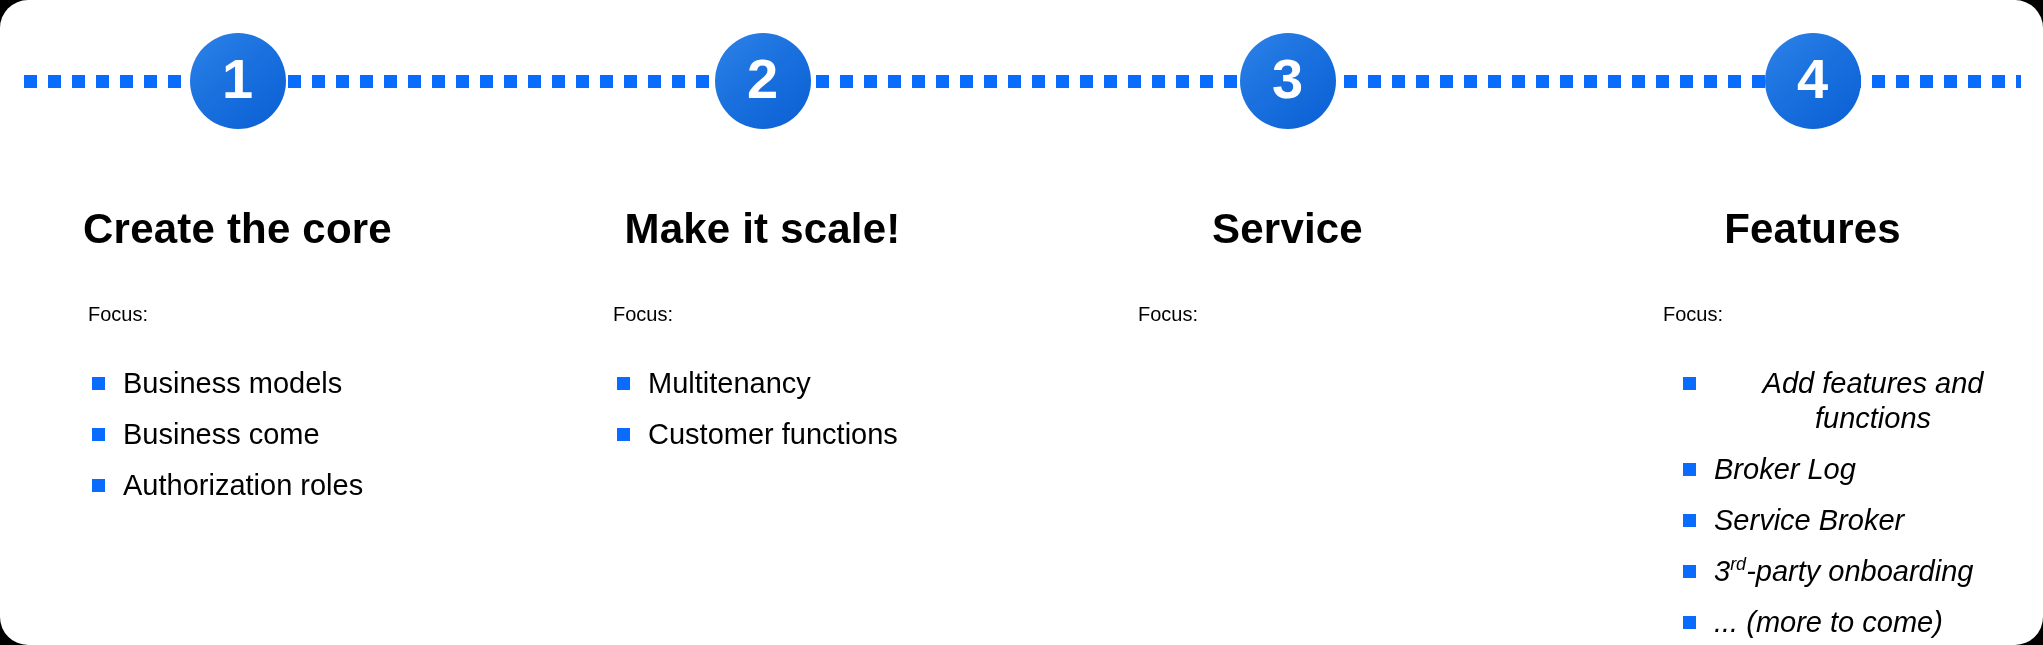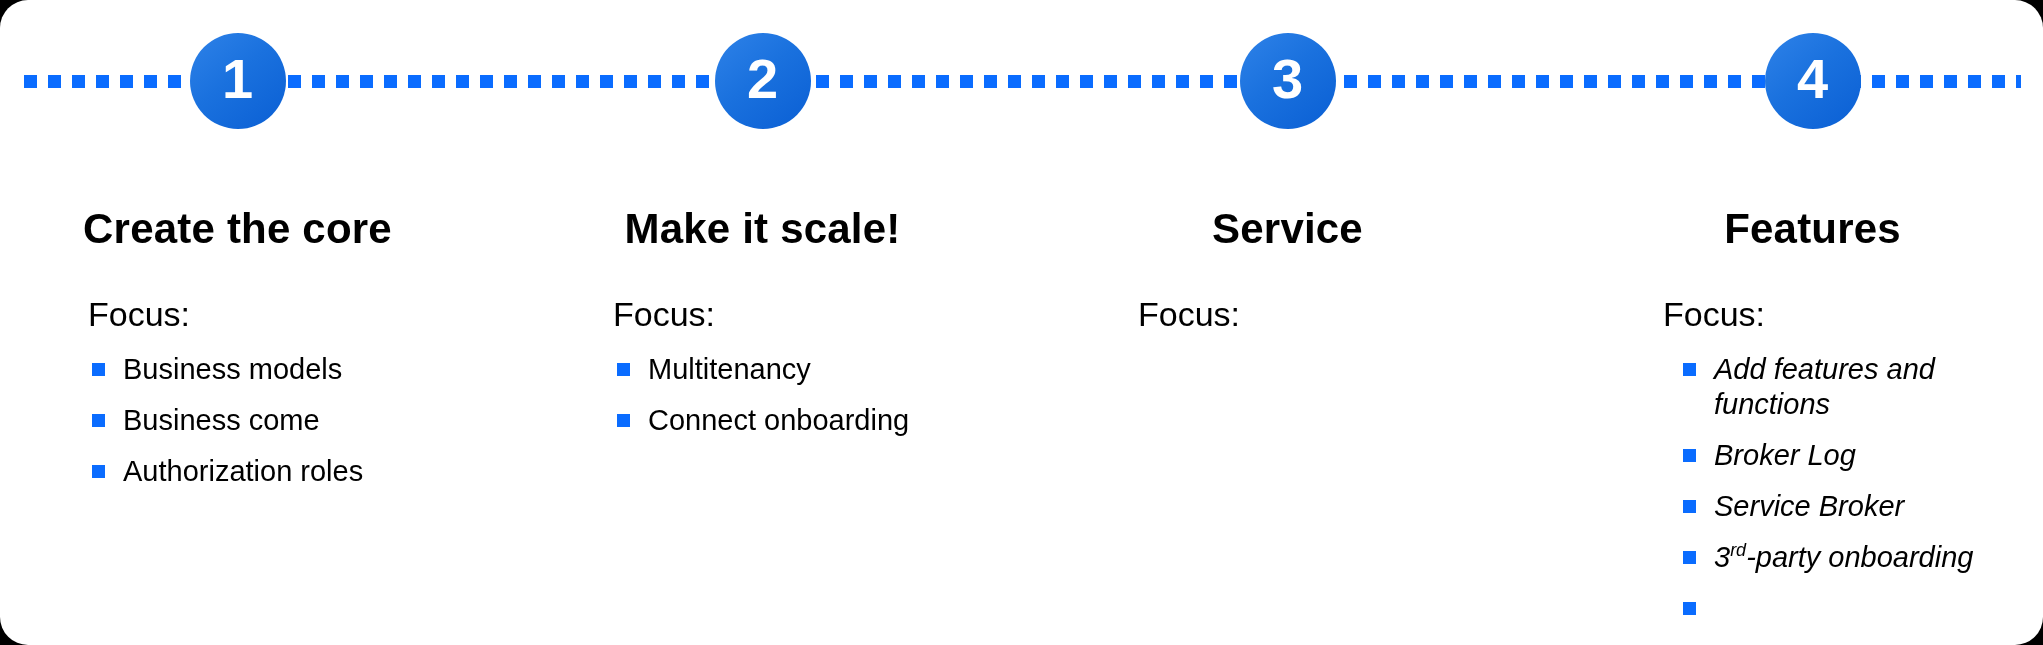--- a/index.html
+++ b/index.html
@@ -63,28 +63,29 @@
     line-height: 48px;
     color: var(--text);
     letter-spacing: 0.2px;
   }
   .content {
     margin-top: 43px;
     padding-left: 113px;
     padding-right: 40px;
   }
   .focus {
-    font-size: 34px;
+    font-size: 20px;
     line-height: 36px;
     color: var(--text);
   }
   ul.list {
     list-style: none;
-    margin: 20px 0 0 0;
+    margin: 34px 0 0 0;
     padding: 0 0 0 4px;
+    text-align: center;
   }
   .step-4 ul.list { padding-left: 20px; font-style: italic; }
   ul.list li {
     display: flex;
     align-items: flex-start;
     margin-bottom: 16px;
     font-size: 29px;
     line-height: 35px;
     color: var(--text);
   }
@@ -139,21 +140,21 @@
       <h2 class="title">Make it scale!</h2>
       <div class="content">
         <div class="focus">Focus:</div>
         <ul class="list">
           <li>
             <span class="bullet"></span>
             <span class="item-text">Multitenancy</span>
           </li>
           <li>
             <span class="bullet"></span>
-            <span class="item-text">Connect onboarding</span>
+            <span class="item-text">Customer functions</span>
           </li>
         </ul>
       </div>
     </div>
 
     <div class="step step-3">
       <div class="circle">
         <span>3</span>
       </div>
       <h2 class="title">Service</h2>
@@ -181,19 +182,20 @@
           <li>
             <span class="bullet"></span>
             <span class="item-text">Service Broker</span>
           </li>
           <li>
             <span class="bullet"></span>
             <span class="item-text"><span>3</span><sup>rd</sup><span>-party onboarding</span></span>
           </li>
           <li>
             <span class="bullet"></span>
+            <span class="item-text">... (more to come)</span>
           </li>
         </ul>
       </div>
     </div>
 
   </div>
 </div>
 
 </body></html>

